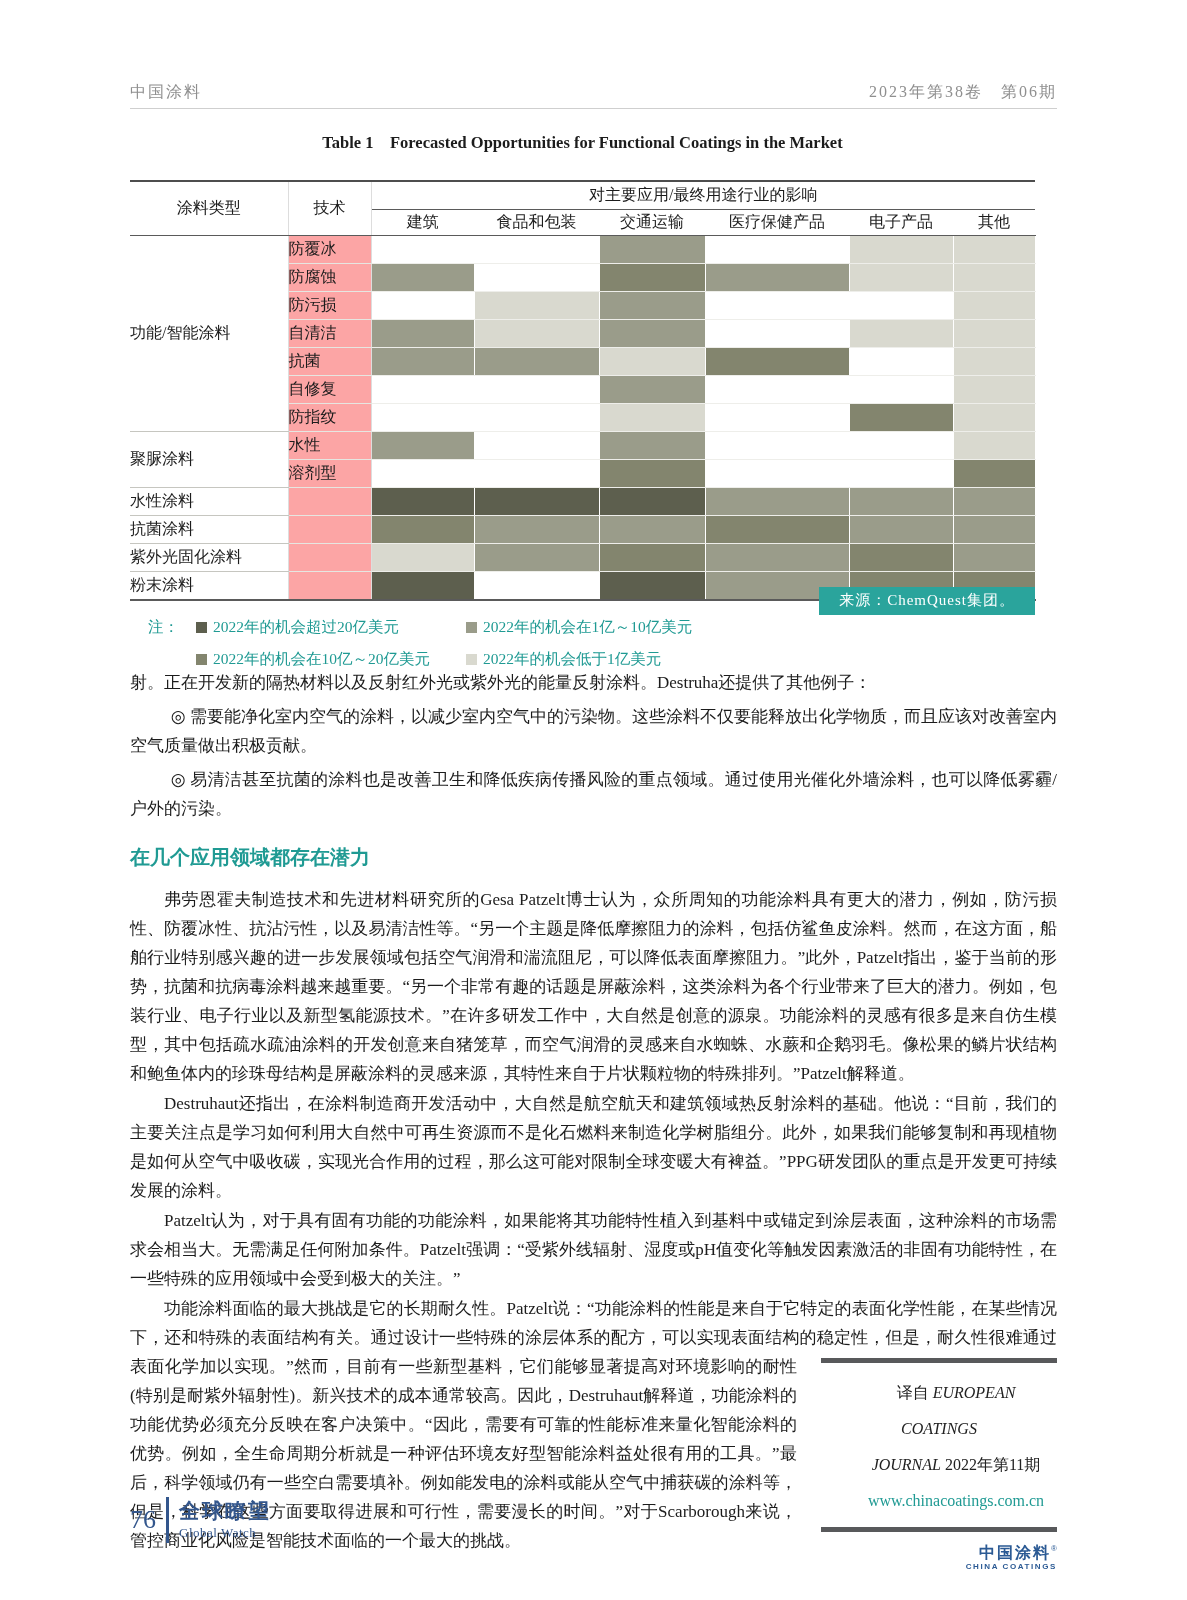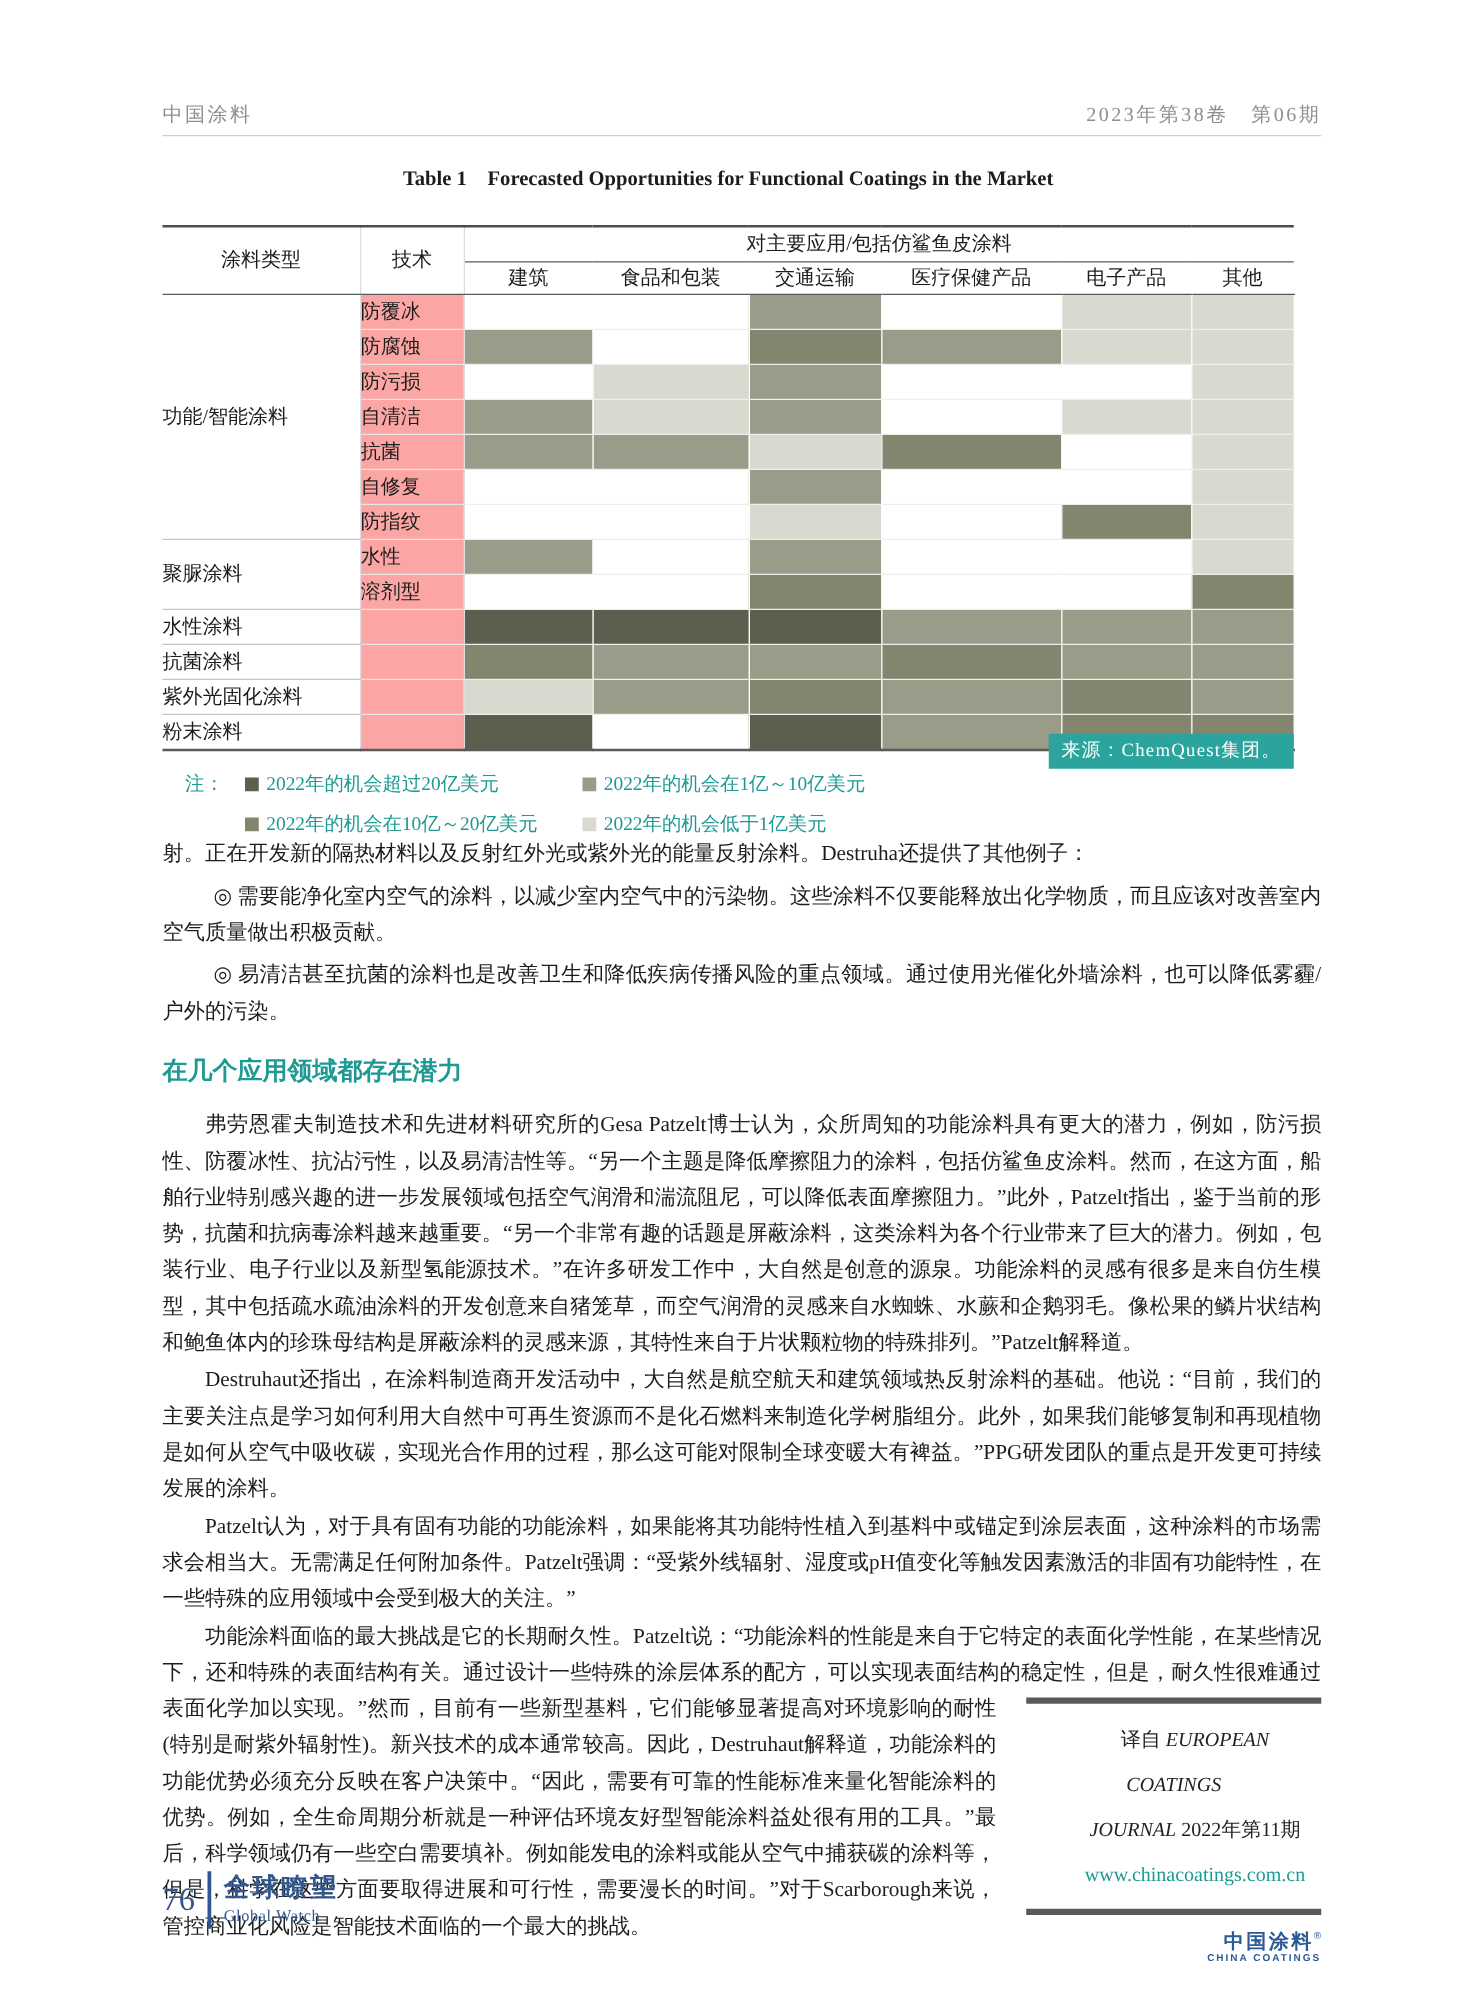--- a/index.html
+++ b/index.html
@@ -27,21 +27,21 @@
   td.c-app{border:1px solid #ffffff;border-bottom:1px solid #eeeeea;}
   
   .legend{position:relative;margin-top:10px;width:927px;font-size:15.5px;color:var(--teal,#1f9a93);}
   .legend-line{display:flex;align-items:center;height:32px;}
   .legend-note{width:36px;margin-left:18px;}
   .legend-item{display:flex;align-items:center;padding-left:12px;}
   .legend-item.first-col{width:258px;}
   .legend-line.second{margin-left:54px;}
   .sq{display:inline-block;width:11px;height:11px;margin-right:6px;flex:0 0 auto;}
   .source-box{position:absolute;right:22px;top:-24px;background:#2aa49c;color:#ffffff;
-              font-size:15px;padding:4px 10px 5px;letter-spacing:1px;}
+              font-size:15px;padding:4px 20px 5px;letter-spacing:1px;}
   
   .article{position:absolute;left:130px;top:668px;width:927px;font-size:17px;line-height:29px;text-align:justify;}
   .article p{margin:0 0 1px 0;}
   .article p.indent{text-indent:2em;}
   .article p.bullet{text-indent:2.4em;margin-top:5px;}
   .sec-heading{font-family:Liberation Serif, serif;font-weight:bold;
                font-size:20px;color:var(--teal,#1f9a93);margin:20px 0 14px 0;line-height:28px;}
   
   .side-box{float:right;width:236px;margin:6px 0 4px 24px;}
   .side-bar{height:5px;background:#58595b;}
@@ -84,21 +84,21 @@
           <col style="width: 125px;">
           <col style="width: 106px;">
           <col style="width: 144px;">
           <col style="width: 104px;">
           <col style="width: 82px;">
         </colgroup>
         <thead>
           <tr>
             <th class="h-type" rowspan="2">涂料类型</th>
             <th class="h-tech" rowspan="2">技术</th>
-            <th class="h-impact" colspan="6">对主要应用/包括仿鲨鱼皮涂料</th>
+            <th class="h-impact" colspan="6">对主要应用/最终用途行业的影响</th>
           </tr>
           <tr>
             <th>建筑</th>
             <th>食品和包装</th>
             <th>交通运输</th>
             <th>医疗保健产品</th>
             <th>电子产品</th>
             <th>其他</th>
           </tr>
         </thead>

